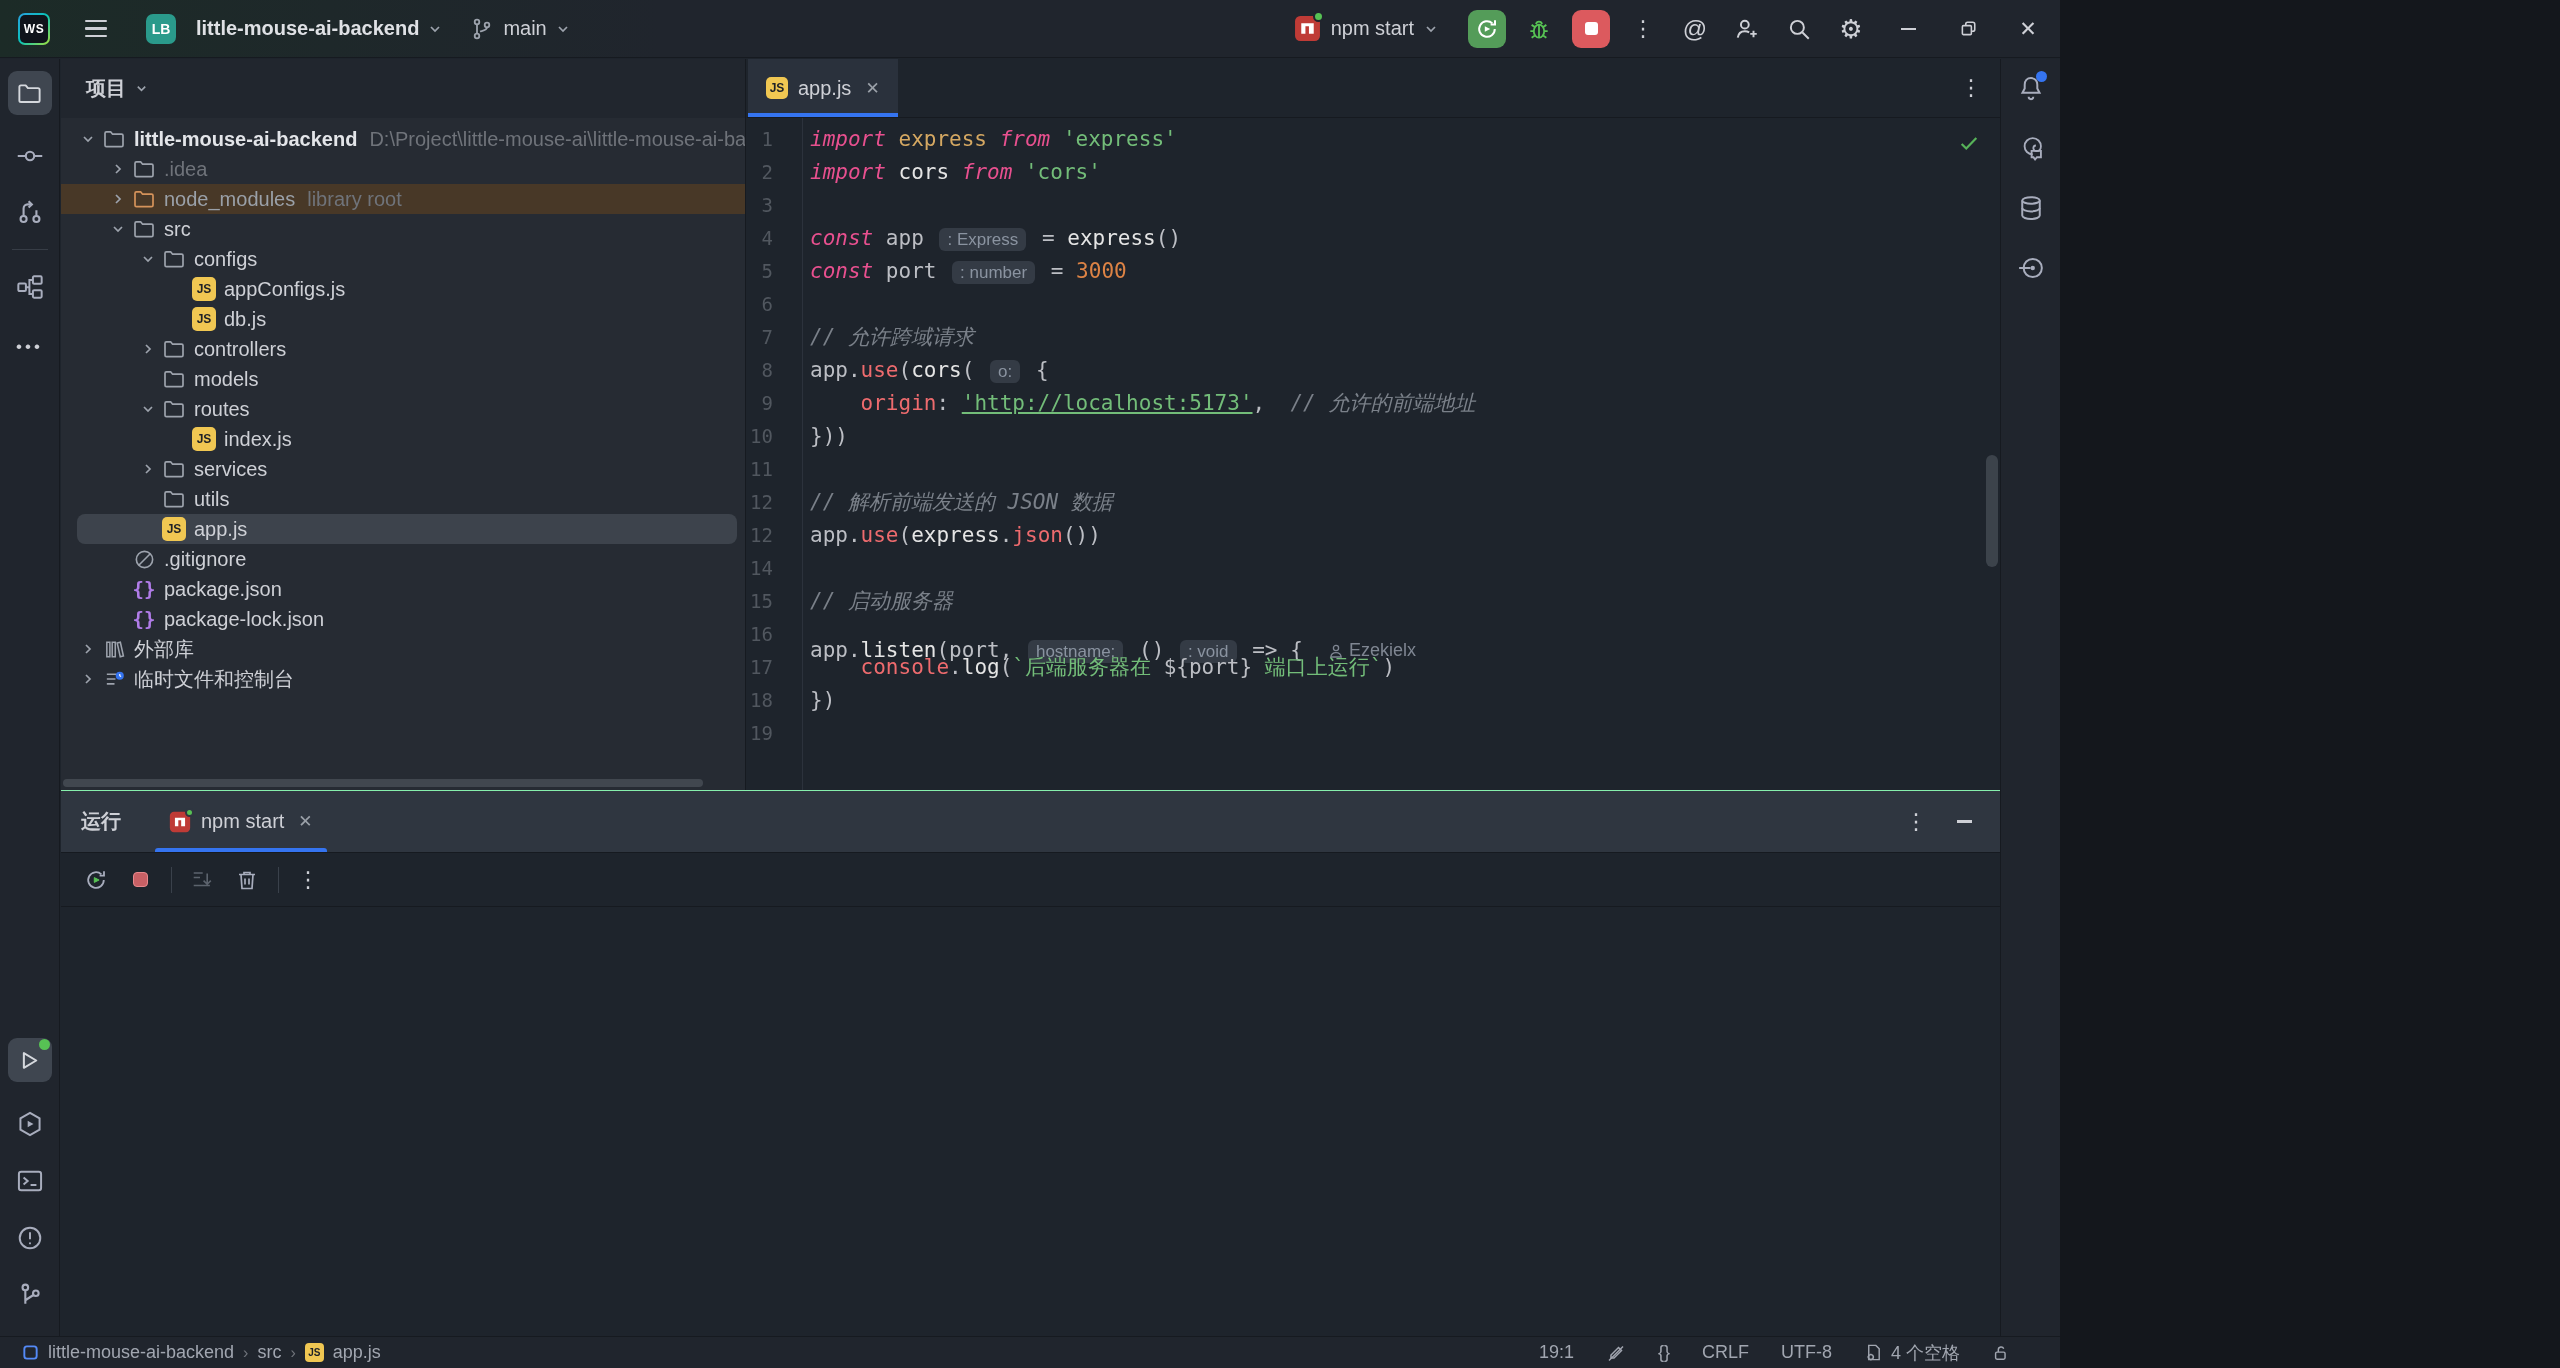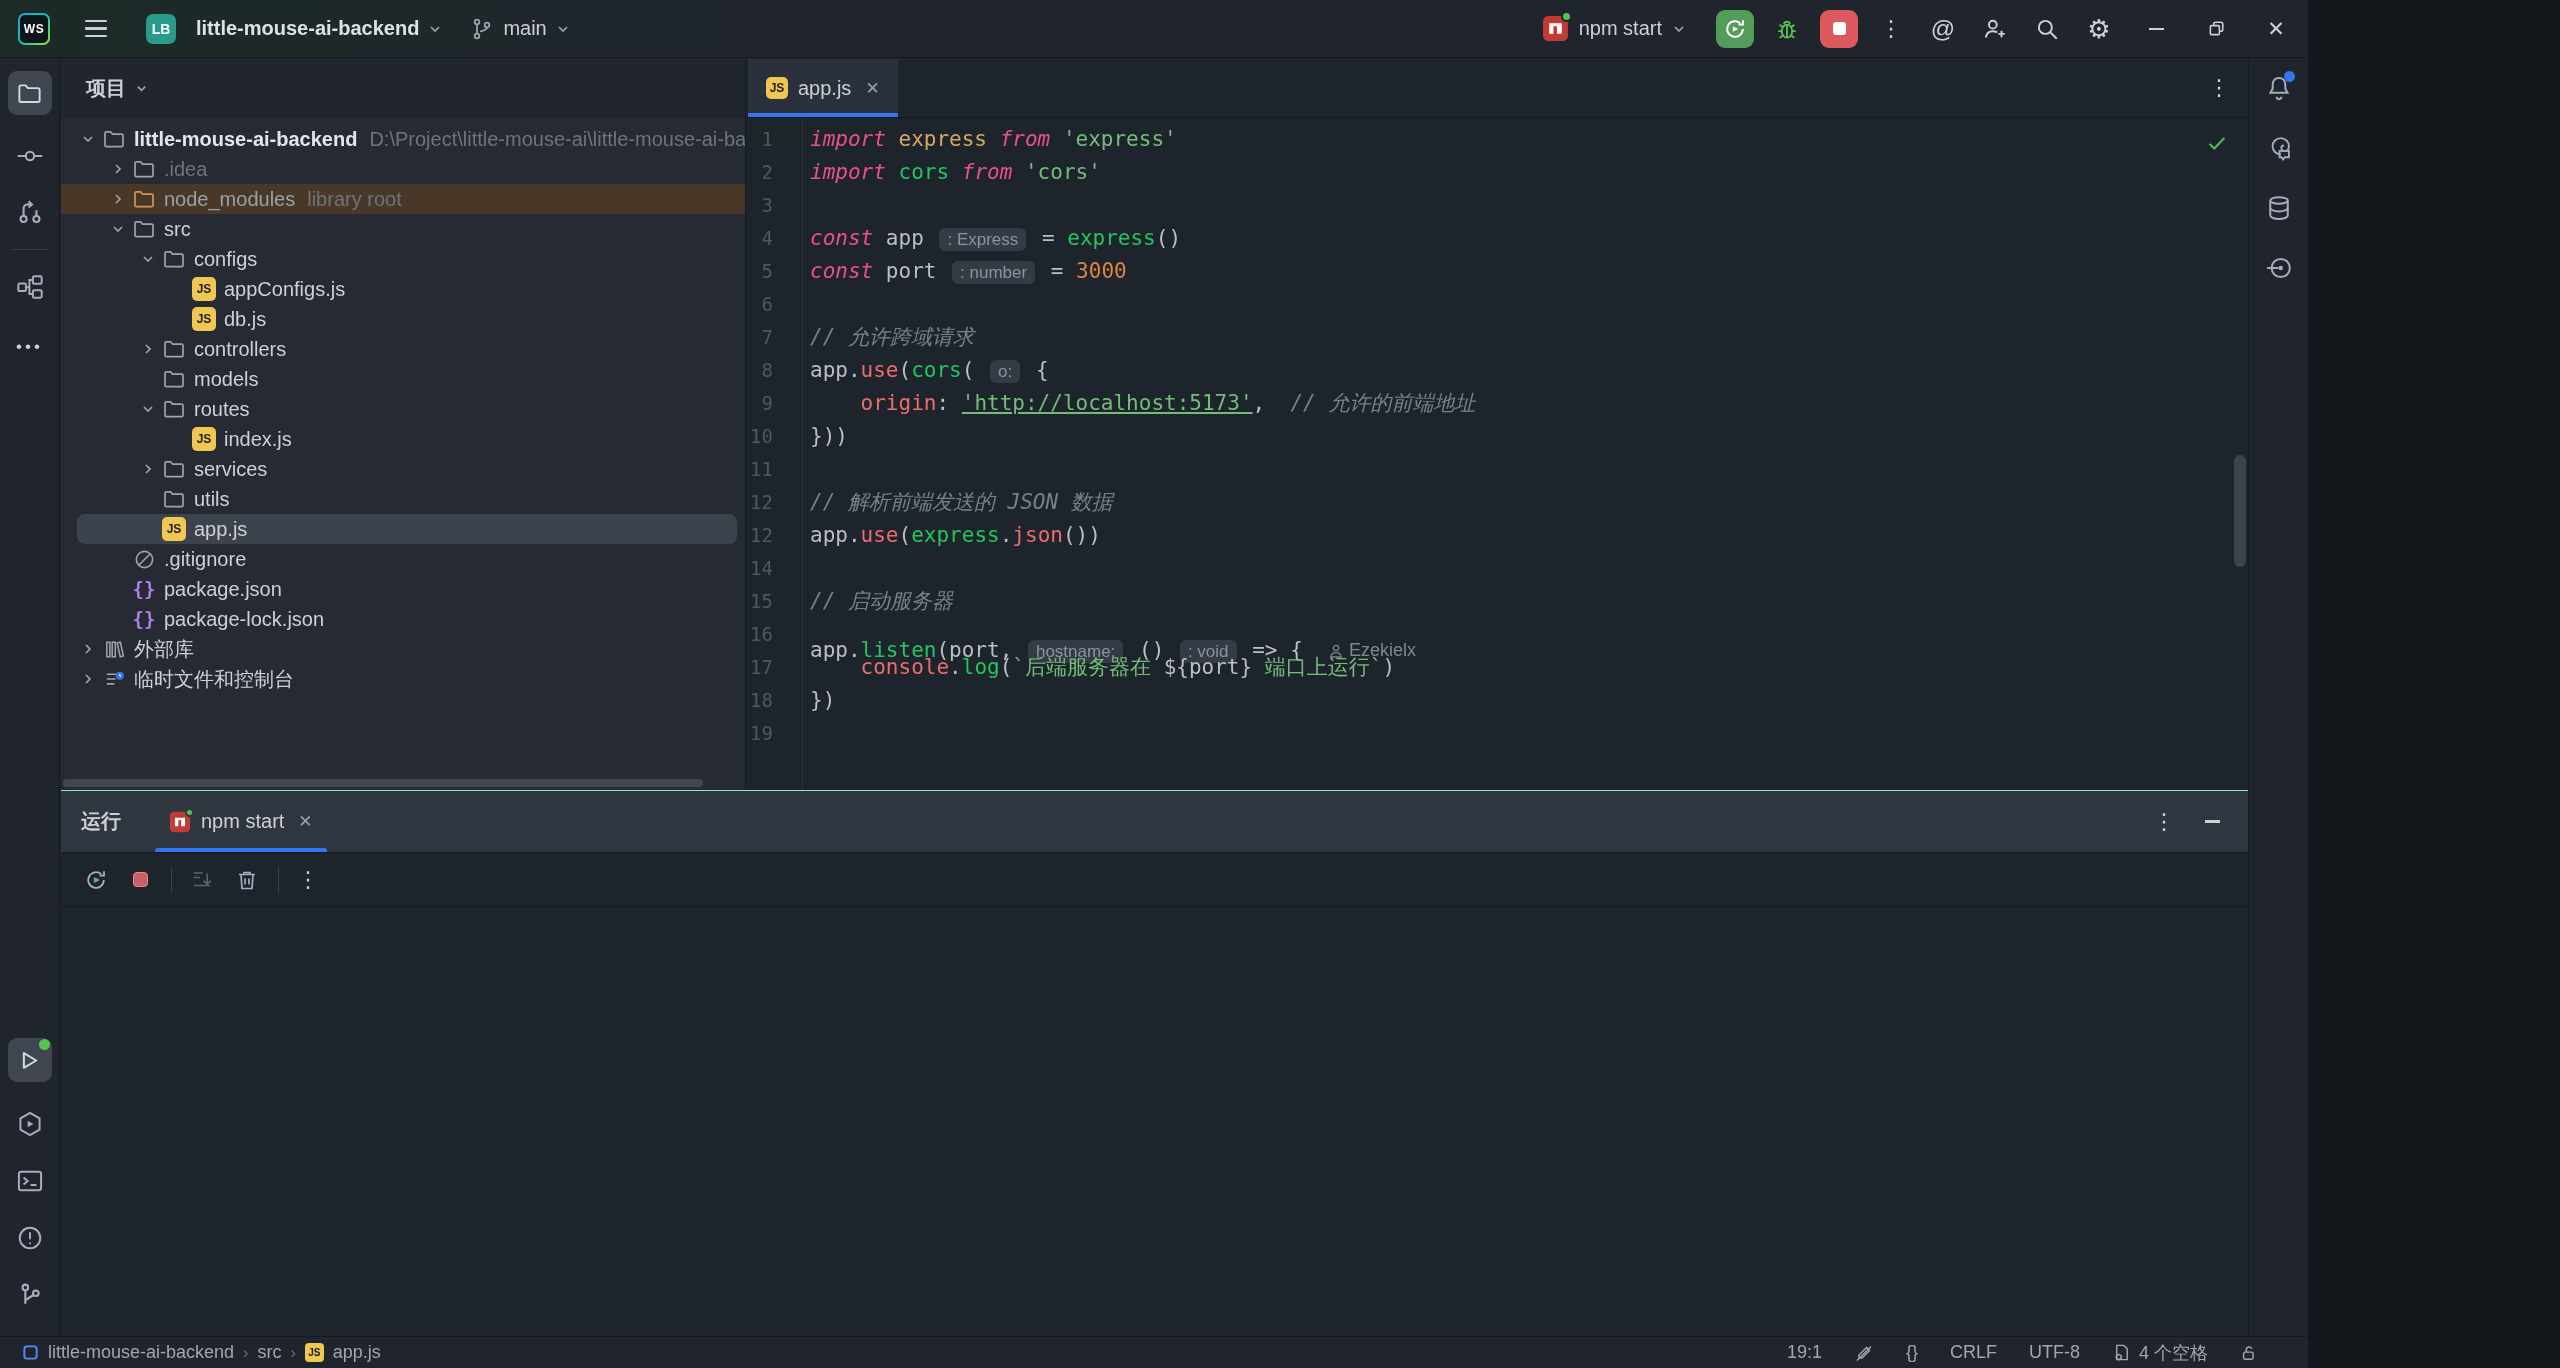--- a/index.html
+++ b/index.html
@@ -1,18 +1,18 @@
 <!DOCTYPE html>
 <html><head>
 <meta charset="utf-8">
 <style>
   * { margin:0; padding:0; box-sizing:border-box; }
   html,body { background:#14171c; }
   #window {
-    position:relative; width:2308px; height:1368px; overflow:hidden;
+    position:relative; width:2060px; height:1368px; overflow:hidden;
     background:#1e242c; color:#ced0d6;
     font-family:"Liberation Sans", sans-serif; font-size:20px;
   }
   svg { display:block; }
 
   
   .titlebar{ position:absolute; top:0; left:0; right:0; height:58px;
     background:linear-gradient(90deg,#1c2b27 0%,#20252d 32%,#20252d 100%);
     border-bottom:1px solid #161a20; display:flex; align-items:center; }
   .app-logo{ width:32px; height:32px; margin-left:18px; border-radius:7px; padding:2px;
@@ -93,21 +93,21 @@
   .tab-kebab{ margin-left:auto; margin-right:18px; cursor:pointer;}
   .ebody{ position:absolute; top:59px; left:0; right:0; bottom:0; overflow:hidden;
     font-family:"DejaVu Sans Mono",monospace; font-size:21px; line-height:33px;}
   .gutter{ position:absolute; left:0; top:0; bottom:0; width:56px; border-right:1px solid #2c323c; padding-top:5px;}
   .gnum{ width:26px; text-align:right; color:#51575f; font-size:19px; height:33px;}
   .codearea{ position:absolute; left:57px; top:0; right:0; bottom:0; padding:5px 0 0 6px; white-space:pre; cursor:text;}
   .cline{ height:33px; }
   .tok-d{ color:#bcbec4;}
   .tok-k{ color:#e8508f; font-style:italic;}
   .tok-y{ color:#d5a862;}
-  .tok-b{ color:#22c55e;}
+  .tok-b{ color:#e5e5e5;}
   .tok-s{ color:#73bd79;}
   .tok-su{ color:#73bd79; text-decoration:underline;}
   .tok-o{ color:#dd8345;}
   .tok-c{ color:#7a8089; font-style:italic;}
   .tok-r{ color:#ee6b6e;}
   .tok-p{ background:#343b45; color:#8a93a0; border-radius:6px; padding:2px 8px; margin:0 3px;
     font-size:17px; font-family:"Liberation Sans",sans-serif;}
   .tok-a{ color:#7f8692; font-size:18px; font-family:"Liberation Sans",sans-serif; display:inline-flex; align-items:center; gap:5px; transform:translateY(2px);margin-top:14px;}
   .vguide{ position:absolute; top:0; bottom:0; left:1546px; width:1px; background:#2a303a;}
   .echeck{ position:absolute; right:20px; top:14px;}

